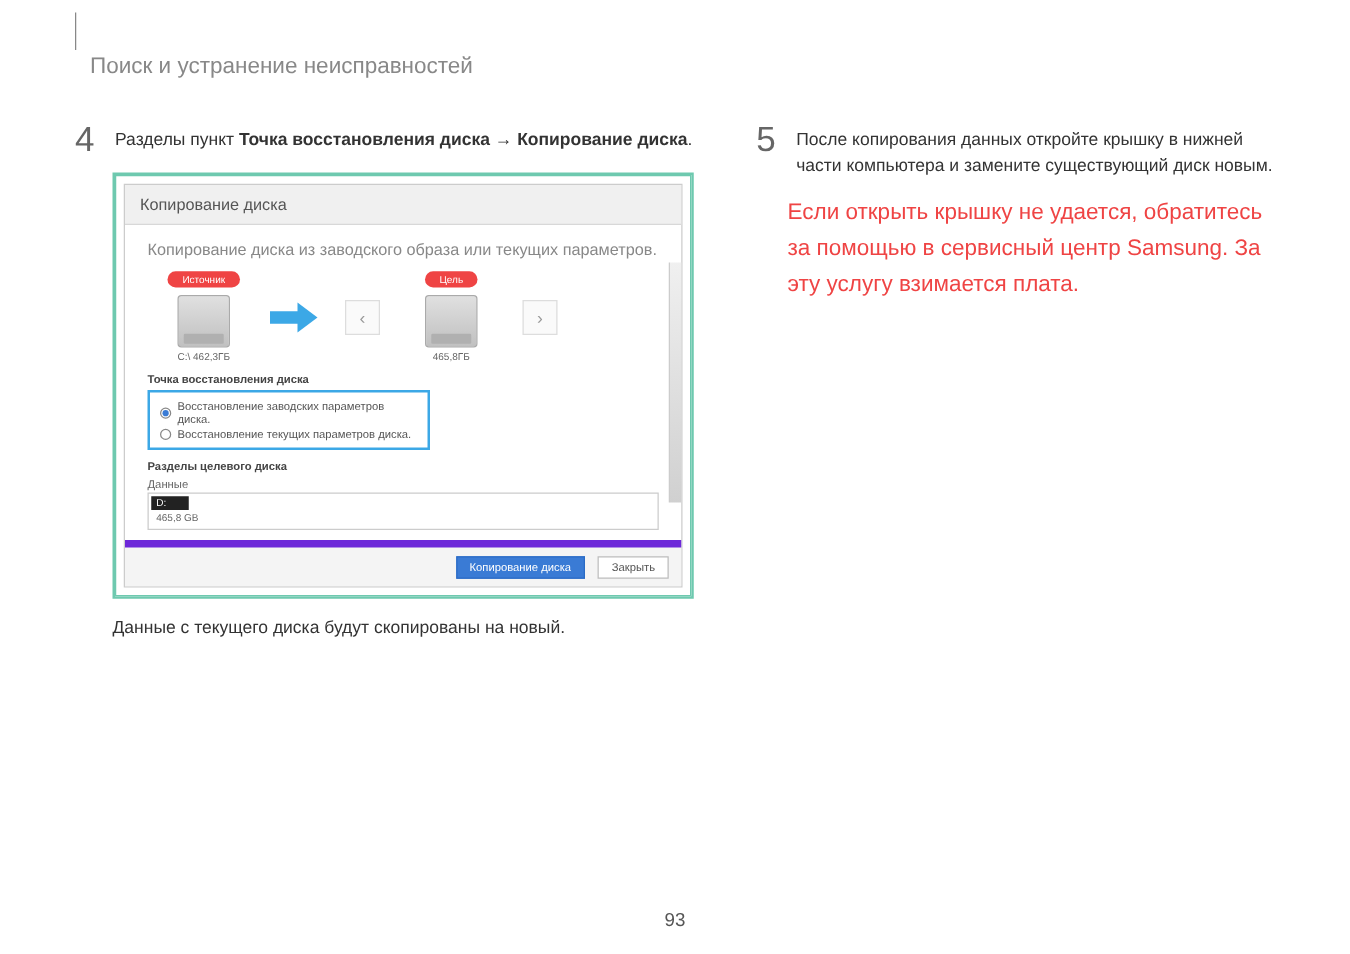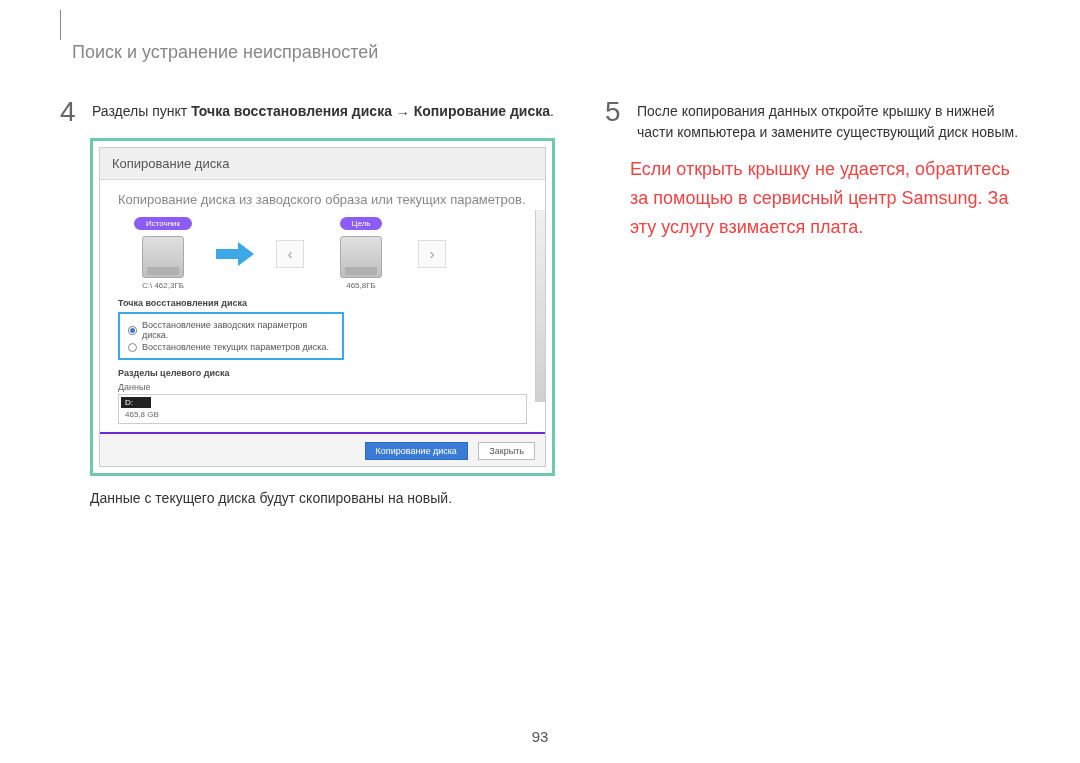--- a/index.html
+++ b/index.html
@@ -13,39 +13,39 @@
   .step-num { font-size: 28px; color: #666; font-weight: 400; line-height: 1; min-width: 20px; }
   .step-text { font-size: 14px; color: #333; line-height: 1.5; padding-top: 3px; }
   .step-text .bold { font-weight: 700; }
   .screenshot-wrap { border: 2px solid #6ec9af; padding: 7px; margin: 12px 0 12px 30px; width: 465px; background: #fff; box-shadow: inset 0 0 0 1px #6ec9af; }
   .screenshot { border: 1px solid #ccc; background: #fff; position: relative; }
   .scr-title { background: #f0f0f0; color: #555; font-size: 13px; padding: 8px 12px; border-bottom: 1px solid #d8d8d8; }
   .scr-body { padding: 12px 18px 8px 18px; font-size: 9px; color: #666; position: relative; }
   .scr-desc { font-size: 13px; color: #888; margin-bottom: 10px; }
   .disk-row { display: flex; align-items: center; justify-content: flex-start; gap: 0; margin-bottom: 8px; }
   .disk-block { text-align: center; width: 90px; }
-  .disk-label-pill { display: inline-block; background: #8b5cf6; color: #fff; font-size: 8px; padding: 2px 12px; border-radius: 8px; margin-bottom: 4px; }
+  .disk-label-pill { display: inline-block; background: #ef4444; color: #fff; font-size: 8px; padding: 2px 12px; border-radius: 8px; margin-bottom: 4px; }
   .disk-img { width: 42px; height: 42px; background: linear-gradient(#e0e0e0, #c0c0c0); border: 1px solid #aaa; border-radius: 3px; margin: 2px auto; position: relative; }
   .disk-img::after { content: ""; position: absolute; bottom: 2px; left: 4px; right: 4px; height: 8px; background: #b0b0b0; border-radius: 1px; }
   .disk-cap { font-size: 8px; color: #666; margin-top: 3px; }
   .arrow-blue { width: 40px; height: 24px; position: relative; margin: 0 8px; }
   .arrow-blue-body { position: absolute; top: 7px; left: 0; width: 24px; height: 10px; background: #3ca8e6; }
   .arrow-blue-head { position: absolute; top: 0; left: 22px; width: 0; height: 0; border-top: 12px solid transparent; border-bottom: 12px solid transparent; border-left: 16px solid #3ca8e6; }
   .nav-arrow { width: 28px; height: 28px; border: 1px solid #ddd; display: flex; align-items: center; justify-content: center; color: #999; font-size: 14px; margin: 0 12px; background: #fafafa; }
   .section-label { font-size: 9px; font-weight: 700; color: #444; margin: 8px 0 4px 0; }
   .radio-box { border: 2px solid #3ca8e6; padding: 5px 8px; font-size: 9px; color: #555; width: 226px; }
   .radio-row { display: flex; align-items: center; gap: 5px; padding: 1px 0; }
   .radio { width: 9px; height: 9px; border: 1px solid #888; border-radius: 50%; display: inline-block; position: relative; }
   .radio.checked::after { content: ""; position: absolute; top: 1px; left: 1px; width: 5px; height: 5px; background: #3a7bd5; border-radius: 50%; }
   .target-box { margin-top: 4px; }
   .now-label { font-size: 9px; color: #666; margin-bottom: 2px; }
   .bar-wrap { border: 1px solid #ccc; padding: 2px; }
   .bar-d { background: #222; color: #fff; font-size: 8px; padding: 1px 4px; width: 30px; }
   .bar-size { font-size: 8px; color: #666; padding: 2px 4px; }
-  .scr-footer { background: #f4f4f4; border-top: 2px solid #6d28d9; padding: 6px 10px; text-align: right; }
+  .scr-footer { background: #f4f4f4; border-top: 6px solid #6d28d9; padding: 6px 10px; text-align: right; }
   .btn { display: inline-block; font-size: 9px; padding: 3px 10px; border: 1px solid #bbb; margin-left: 6px; background: #fff; color: #555; }
   .btn.primary { background: #3a7bd5; border-color: #2a6bc5; color: #fff; }
   .scroll-hint { position: absolute; right: 0; top: 30px; bottom: 30px; width: 10px; background: linear-gradient(#f0f0f0, #d0d0d0); border-left: 1px solid #ccc; }
   .caption { font-size: 14px; color: #333; margin-left: 30px; margin-top: 10px; line-height: 1.5; }
   .continue-text { font-size: 18px; color: #ef4444; line-height: 1.6; margin-top: 8px; margin-left: 25px; }
   .page-number { position: absolute; bottom: 18px; left: 0; right: 0; text-align: center; font-size: 15px; color: #555; }
 </style>
 </head>
 <body>
 

